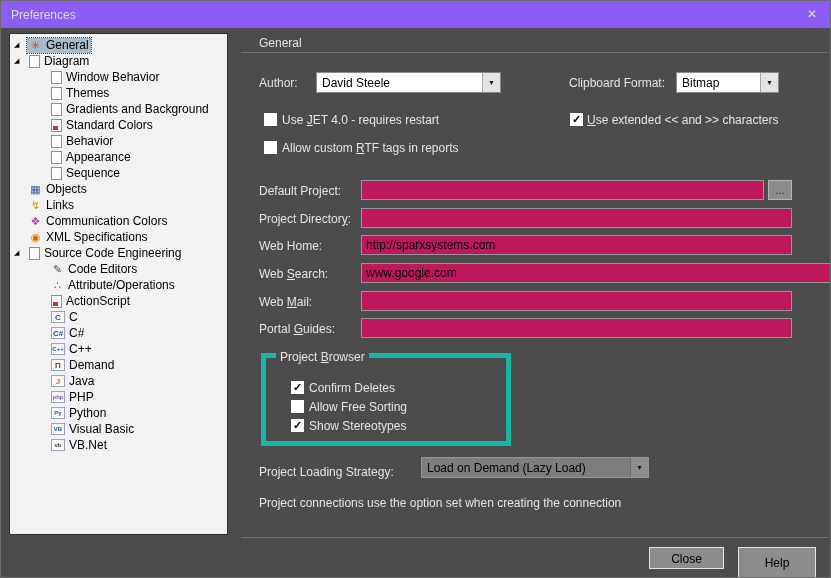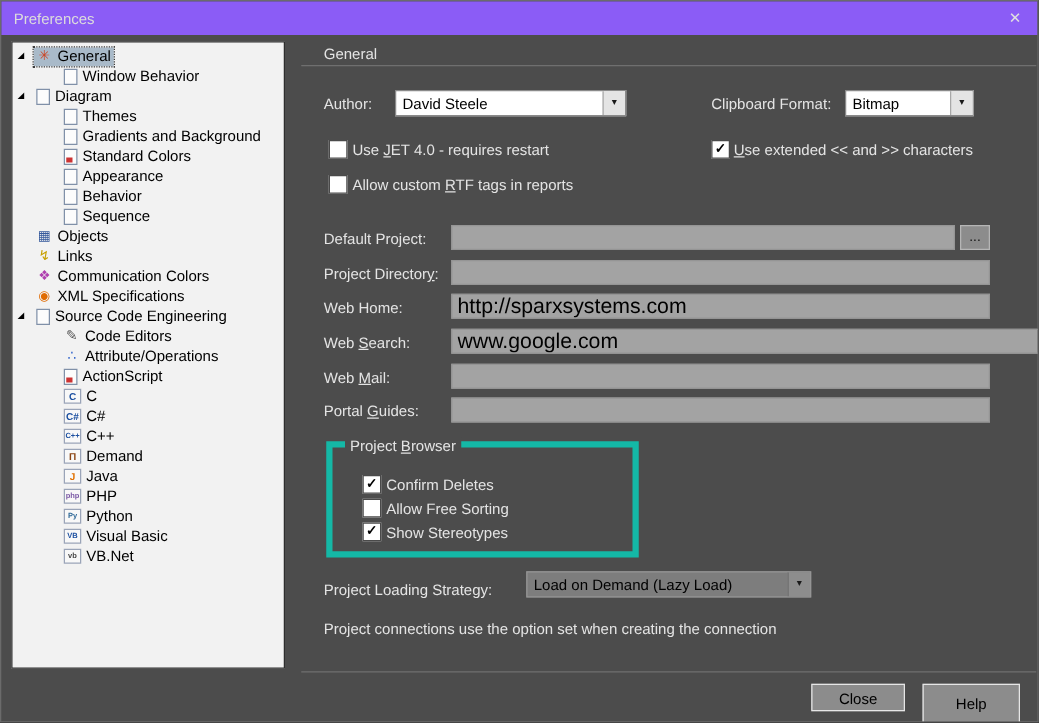--- a/index.html
+++ b/index.html
@@ -36,21 +36,21 @@
   .i-vbnet{color:#444;}
   
   .lbl{position:absolute;color:#e4e4e4;white-space:nowrap;}
   .hr{position:absolute;height:1px;background:#6f6f6f;}
   .combo{position:absolute;display:flex;align-items:stretch;background:#fff;border:1px solid #8a8a8a;box-sizing:border-box;}
   .combo .cv{flex:1;display:flex;align-items:center;padding:0 5px;color:#000;white-space:nowrap;overflow:hidden;}
   .combo .ca{width:17px;display:flex;align-items:center;justify-content:center;font-size:7px;color:#1a1a1a;border-left:1px solid #a8a8a8;background:#e4e4e4;}
   .combo.gray{background:#7d7d7d;border-color:#959595;}
   .combo.gray .ca{background:#8d8d8d;border-left-color:#6e6e6e;}
   .cb{position:absolute;width:13px;height:13px;background:#fff;border:1px solid #4a4a4a;box-sizing:content-box;color:#000;font-size:11px;font-weight:bold;line-height:13px;text-align:center;}
-  .fld{position:absolute;height:20px;background:#a3a3a3;border:1px solid #959595;color:#000;font-family:"Liberation Sans",sans-serif;font-size:17px;padding:0 4px;box-sizing:border-box;}
+  .fld{position:absolute;height:20px;background:#be185d;border:1px solid #959595;color:#000;font-family:"Liberation Sans",sans-serif;font-size:12px;padding:0 4px;box-sizing:border-box;}
   .btn{position:absolute;background:#8c8c8c;border:1px solid #e6e6e6;color:#000;font-family:"Liberation Sans",sans-serif;font-size:12px;padding:4px;cursor:default;}
   .browse{position:absolute;background:#8c8c8c;border:1px solid #b5b5b5;color:#111;font-size:11px;text-align:center;line-height:18px;box-sizing:border-box;}
   .group{position:absolute;border:5px solid #14b8a6;}
   .legend{position:absolute;top:-8px;left:10px;background:#4c4c4c;padding:0 4px;color:#e4e4e4;}
   u{text-decoration:underline;}
 </style>
 </head>
 <body>
 
 <div class="dialog">
@@ -61,32 +61,32 @@
   </div>
 
   <div class="tree">
     <div class="trow lv0">
         <span class="exp">◢</span>
         <span class="rc sel">
           <span class="ic glyph i-general">✳</span>
           <span class="tl">General</span>
         </span>
       </div>
+    <div class="trow lv0">
+        <span class="exp">◢</span>
+        <span class="rc">
+          <span class="ic pg"></span>
+          <span class="tl">Diagram</span>
+        </span>
+      </div>
     <div class="trow lv1">
         <span class="exp"></span>
         <span class="rc">
           <span class="ic pg"></span>
           <span class="tl">Window Behavior</span>
-        </span>
-      </div>
-    <div class="trow lv0">
-        <span class="exp">◢</span>
-        <span class="rc">
-          <span class="ic pg"></span>
-          <span class="tl">Diagram</span>
         </span>
       </div>
     <div class="trow lv1">
         <span class="exp"></span>
         <span class="rc">
           <span class="ic pg"></span>
           <span class="tl">Themes</span>
         </span>
       </div>
     <div class="trow lv1">
@@ -100,28 +100,28 @@
         <span class="exp"></span>
         <span class="rc">
           <span class="ic pg d-red"></span>
           <span class="tl">Standard Colors</span>
         </span>
       </div>
     <div class="trow lv1">
         <span class="exp"></span>
         <span class="rc">
           <span class="ic pg"></span>
+          <span class="tl">Behavior</span>
+        </span>
+      </div>
+    <div class="trow lv1">
+        <span class="exp"></span>
+        <span class="rc">
+          <span class="ic pg"></span>
           <span class="tl">Appearance</span>
-        </span>
-      </div>
-    <div class="trow lv1">
-        <span class="exp"></span>
-        <span class="rc">
-          <span class="ic pg"></span>
-          <span class="tl">Behavior</span>
         </span>
       </div>
     <div class="trow lv1">
         <span class="exp"></span>
         <span class="rc">
           <span class="ic pg"></span>
           <span class="tl">Sequence</span>
         </span>
       </div>
     <div class="trow lv0">

